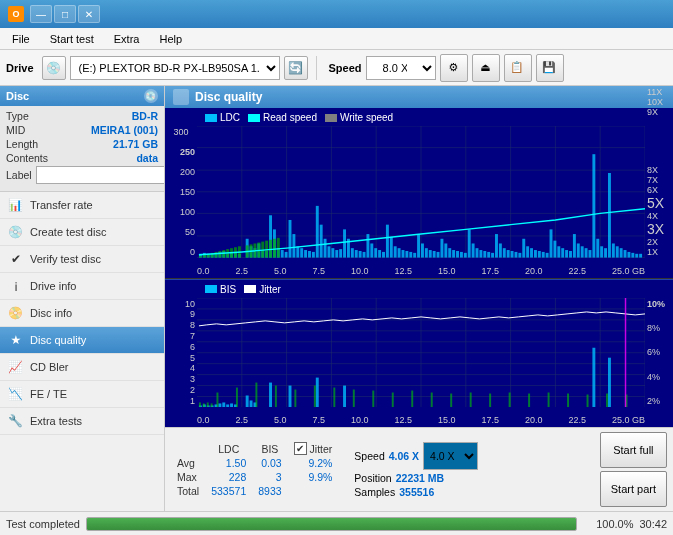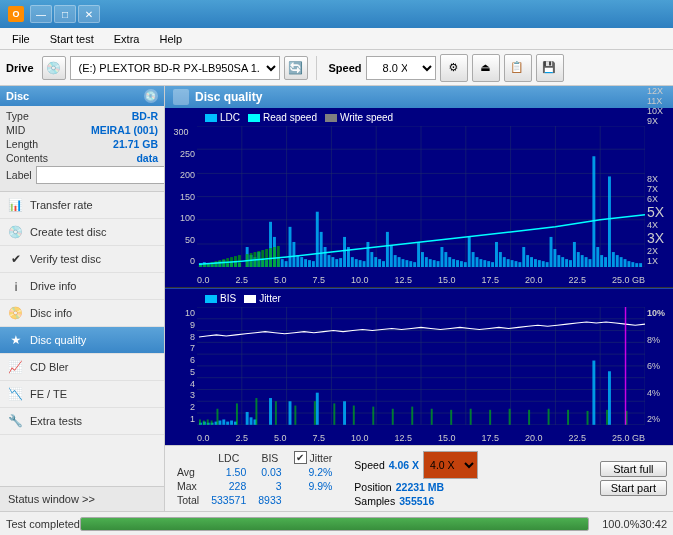--- a/index.html
+++ b/index.html
@@ -313,45 +313,46 @@
       text-align: right;
     }
     .stats-table td:first-child {
       text-align: left;
       color: #333;
     }
     .stats-table td.blue { color: #0066cc; }
     .speed-select2 {
       height: 28px;
       border: 1px solid #aaa;
-      background: #c2410c;
+      background: #0369a1;
       font-size: 10.5px;
       padding: 0 2px;
       width: 55px;
       cursor: pointer;
     }
     .action-btn {
-      height: 16px;
+      height: 36px;
       padding: 0 10px;
       border: 1px solid #888;
       background: linear-gradient(to bottom, #fff, #e0e0e0);
       cursor: pointer;
       font-size: 11px;
       border-radius: 2px;
       white-space: nowrap;
     }
 
     
     .status-bar {
       height: 24px;
       background: #f0f0f0;
       border-top: 1px solid #ccc;
       display: flex;
       align-items: center;
       padding: 0 6px;
+      gap: 6px;
     }
     .status-text {
       font-size: 11px;
       color: #333;
       flex: 0 0 auto;
     }
     .progress-bar-container {
       flex: 1;
       height: 14px;
       background: #ddd;
@@ -478,23 +479,20 @@
       <span class="nav-item-icon">📉</span>
       <span>FE / TE</span>
     </div>
     <div class="nav-item">
       <span class="nav-item-icon">🔧</span>
       <span>Extra tests</span>
     </div>
 
     <div class="sidebar-spacer"></div>
 
-    <div class="status-window-btn">
-      <span>Status window &gt;&gt;</span>
-    </div>
   </div>
 
   <div class="right-content">
 
     <div class="disc-quality-header">
       <div class="disc-quality-icon"></div>
       <span>Disc quality</span>
     </div>
 
     <div class="charts-container">
@@ -679,21 +677,21 @@
 
           <polyline points="2,137 46,134 92,130 138,125 184,120 230,115 276,110 322,105 368,100 414,93 460,88" fill="none" stroke="#00ffff" stroke-width="1.5"></polyline>
         </svg>
 
         <div style="position:absolute;top:18px;left:0;bottom:20px;width:32px;display:flex;flex-direction:column-reverse;justify-content:space-between;padding:1px 2px;">
           <span style="font-size:9px;color:#ccc;text-align:right;">0</span>
           <span style="font-size:9px;color:#ccc;text-align:right;">50</span>
           <span style="font-size:9px;color:#ccc;text-align:right;">100</span>
           <span style="font-size:9px;color:#ccc;text-align:right;">150</span>
           <span style="font-size:9px;color:#ccc;text-align:right;">200</span>
-          <span style="font-size:9px;color:#ccc;text-align:right;">250</span>
+          <span style="font-size:9px;color:#ccc;text-align:right;font-weight:bold;">250</span>
           <span style="font-size:9px;color:#ccc;text-align:center;">300</span>
         </div>
 
         <div style="position:absolute;top:18px;right:0;bottom:20px;width:28px;display:flex;flex-direction:column-reverse;justify-content:space-between;padding:1px 2px;">
           <span style="font-size:9px;color:#ccc;">1X</span>
           <span style="font-size:9px;color:#ccc;">2X</span>
           <span style="font-size:14px;color:#ccc;">3X</span>
           <span style="font-size:9px;color:#ccc;">4X</span>
           <span style="font-size:14px;color:#ccc;">5X</span>
           <span style="font-size:9px;color:#ccc;">6X</span>

